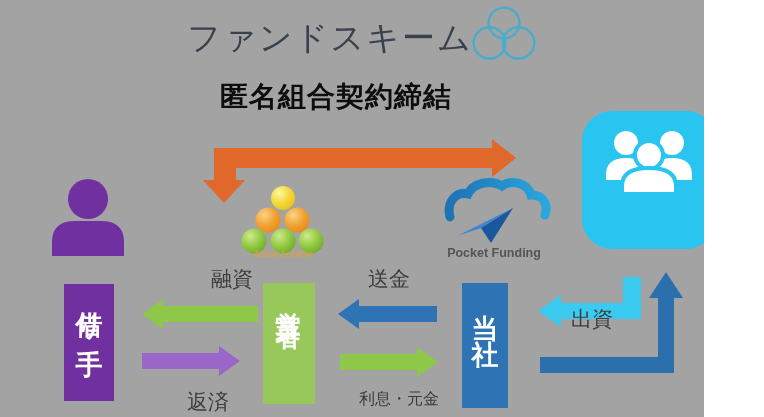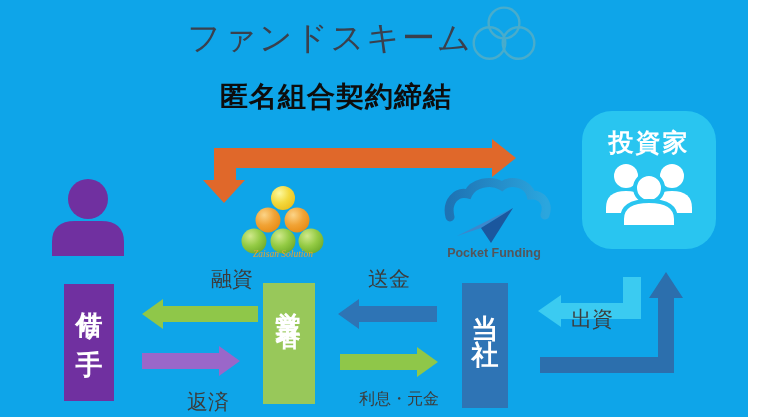--- a/index.html
+++ b/index.html
@@ -1,18 +1,18 @@
 <!DOCTYPE html>
 <html><head>
 <meta charset="utf-8">
 <style>
   html,body { margin:0; padding:0; background:#ffffff; }
   #canvas {
-    position:relative; width:704px; height:417px; background:#0ea5e9;
-    overflow:hidden; font-family:"Liberation Sans", sans-serif;padding-left:44px;
+    position:relative; width:704px; height:417px; background:#a3a3a3;
+    overflow:hidden; font-family:"Liberation Sans", sans-serif;
   }
   .abs { position:absolute; }
   #page-title {
     position:absolute; left:330px; top:16px; transform:translateX(-50%);
     font-size:33px; font-weight:500; letter-spacing:2px; color:#3A404D;
     white-space:nowrap; margin:0;
   }
   #subtitle {
     position:absolute; left:336px; top:78px; transform:translateX(-50%);
     font-size:28px; font-weight:bold; color:#0d0d0d; white-space:nowrap;
@@ -117,21 +117,20 @@
     <span>借り手</span>
   </div>
   <div class="vbox" id="box-operator">
     <span>営業者</span>
   </div>
   <div class="vbox" id="box-company">
     <span>当社</span>
   </div>
 
   <div id="box-investor">
-    <div class="inv-label">投資家</div>
     <svg width="92" height="64" viewBox="0 0 92 64">
       <circle cx="23" cy="13" r="12" fill="#ffffff"></circle>
       <path d="M3 50 V45 Q3 28 23 28 Q43 28 43 45 V50 Z" fill="#ffffff"></path>
       <circle cx="69" cy="13" r="12" fill="#ffffff"></circle>
       <path d="M49 50 V45 Q49 28 69 28 Q89 28 89 45 V50 Z" fill="#ffffff"></path>
       <circle cx="46" cy="25" r="14" fill="#ffffff" stroke="#29C5F0" stroke-width="4"></circle>
       <path d="M19 64 V56 Q19 38 46 38 Q73 38 73 56 V64 Z" fill="#ffffff" stroke="#29C5F0" stroke-width="4"></path>
     </svg>
   </div>
 

